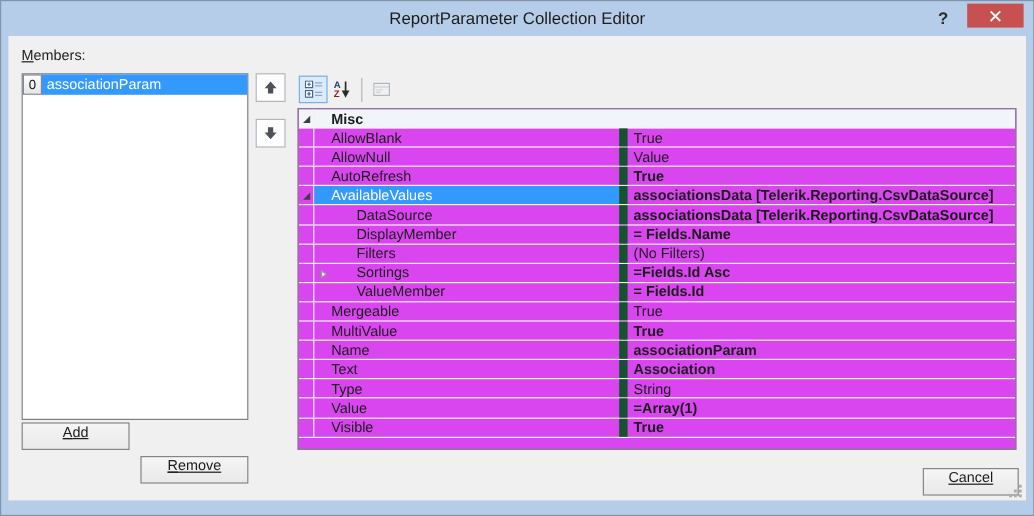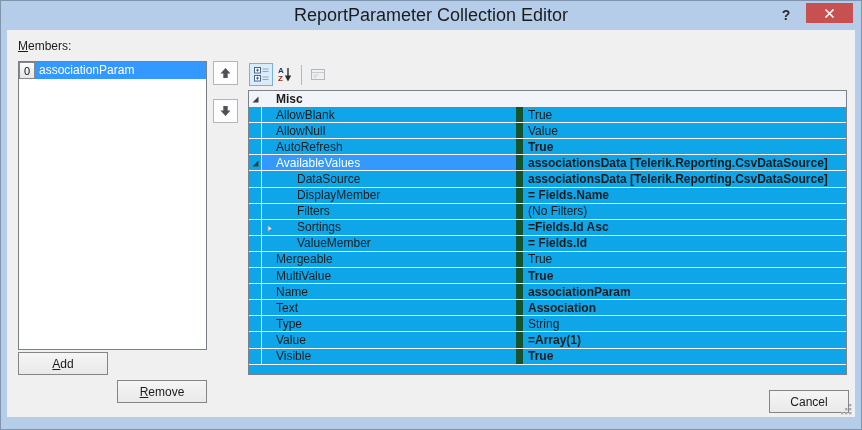--- a/index.html
+++ b/index.html
@@ -3,53 +3,53 @@
 <meta charset="utf-8">
 <style>
   html,body{margin:0;padding:0;background:#d8d8d8;}
   *{box-sizing:border-box;}
   .stage{position:relative;width:862px;height:430px;font-family:"Liberation Sans",sans-serif;
          -webkit-font-smoothing:antialiased;overflow:hidden;}
   .dialog{position:absolute;inset:0;background:#b5cde9;border:1px solid #8095ac;}
   
   .titlebar{position:absolute;left:0;top:0;right:0;height:29px;}
   .title{position:absolute;left:0;right:0;top:0;height:29px;line-height:29px;text-align:center;
-         font-size:18px;color:#1c1c1c;}
+         font-size:14px;color:#1c1c1c;}
   .helpbtn{position:absolute;right:64px;top:3px;width:22px;height:22px;text-align:center;
            line-height:22px;font-size:14px;font-weight:bold;color:#2b2b2b;cursor:default;}
   .closebtn{position:absolute;right:8px;top:2px;width:47px;height:20px;background:#c75050;
             display:flex;align-items:center;justify-content:center;cursor:default;}
   
   .content{position:absolute;left:6px;top:29px;right:6px;bottom:12px;background:#f0f0f0;}
   .label{position:absolute;font-size:12px;color:#1c1c1c;white-space:nowrap;}
   .u{text-decoration:underline;}
   
   .listbox{position:absolute;left:11px;top:31px;width:189px;height:289px;background:#fff;
            border:1px solid #7a7f88;}
   .lrow{display:flex;height:17px;align-items:stretch;}
   .lidx{width:16px;border:1px solid #83878e;background:linear-gradient(#fdfdfd,#e6e6e6);
         font-size:11px;color:#111;display:flex;align-items:center;justify-content:center;}
   .lsel{flex:1;background:#3399ff;color:#fff;font-size:12px;line-height:17px;padding-left:4px;
         white-space:nowrap;overflow:hidden;}
   .updown{position:absolute;left:206px;width:25px;height:24px;background:#fdfdfd;
           border:1px solid #b1b5bc;display:flex;align-items:center;justify-content:center;cursor:default;}
   .btn{position:absolute;height:23px;background:linear-gradient(#f5f5f5,#e9e9e9);
        border:1px solid #858585;font-family:"Liberation Sans",sans-serif;font-size:12px;color:#1b1b1b;
-       display:flex;align-items:center;justify-content:center;cursor:default;}
+       display:flex;align-items:flex-start;justify-content:center;cursor:default;text-decoration:underline;}
   
   .ptoolbar{position:absolute;left:242px;top:32px;height:25px;display:flex;align-items:center;}
   .ticon{width:24px;height:23px;display:flex;align-items:center;justify-content:center;
          border:1px solid transparent;cursor:default;}
   .ticon.selected{background:#dcebfa;border-color:#79afe1;}
   .tsep{width:1px;height:20px;background:#b4b8be;margin:0 4px;}
   .azwrap{display:flex;align-items:center;}
   .azcol{display:flex;flex-direction:column;line-height:8px;font-size:8px;font-weight:bold;}
   .azA{color:#1c3d6e;}  .azZ{color:#8a1c1c;}
   
-  .pgrid{position:absolute;left:241px;top:60px;width:599px;height:285px;background:#0ea5e9;
+  .pgrid{position:absolute;left:241px;top:60px;width:599px;height:285px;background:#d946ef;
          border:1px solid #7c818a;overflow:hidden;}
   .prow{display:flex;height:16.1px;align-items:center;border-bottom:1px solid #f4f4f4;
         font-size:12px;color:#1c1c1c;}
   .prow.cat{background:#f1f4f9;font-weight:bold;}
   .gut{position:relative;width:13px;height:100%;flex:none;border-right:1px solid #f0f0f0;}
   .gut svg{position:absolute;left:2px;top:4px;}
   .catnm{padding-left:14px;}
   .nm{position:relative;width:261px;height:100%;flex:none;border-right:7px solid #14532d;
       display:flex;align-items:center;white-space:nowrap;overflow:hidden;}
   .nm.lv0{padding-left:14px;}

